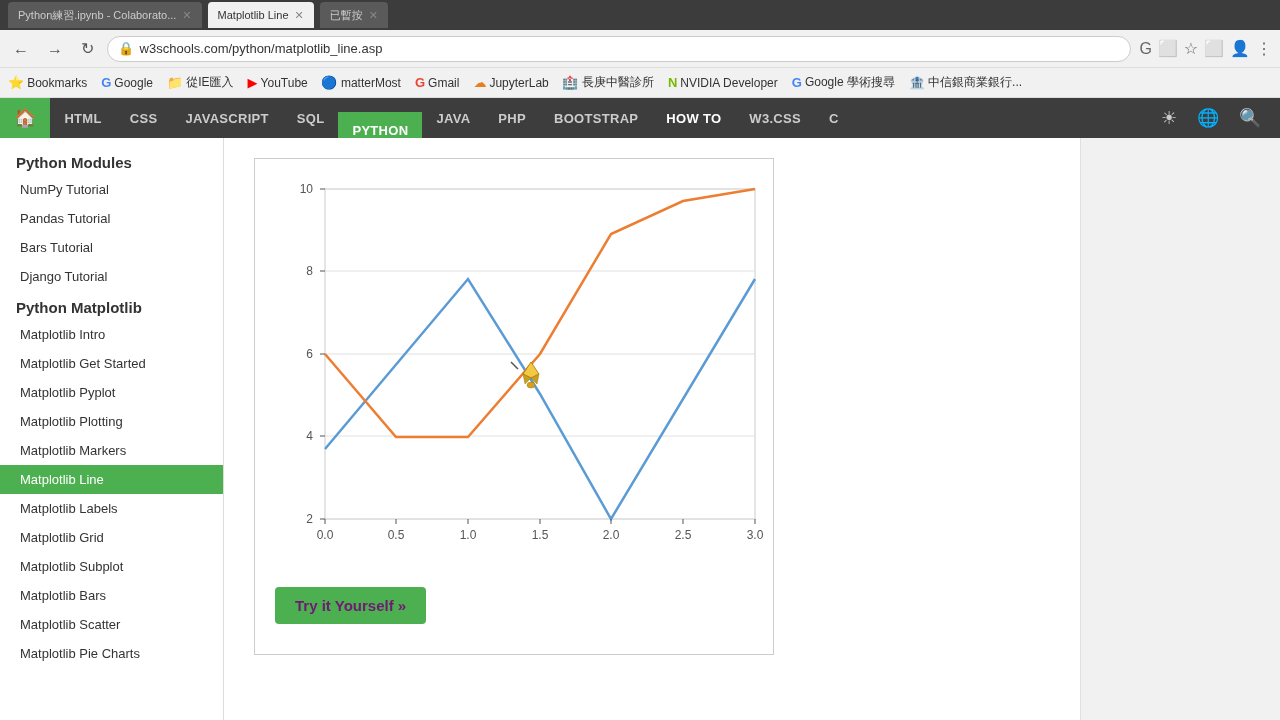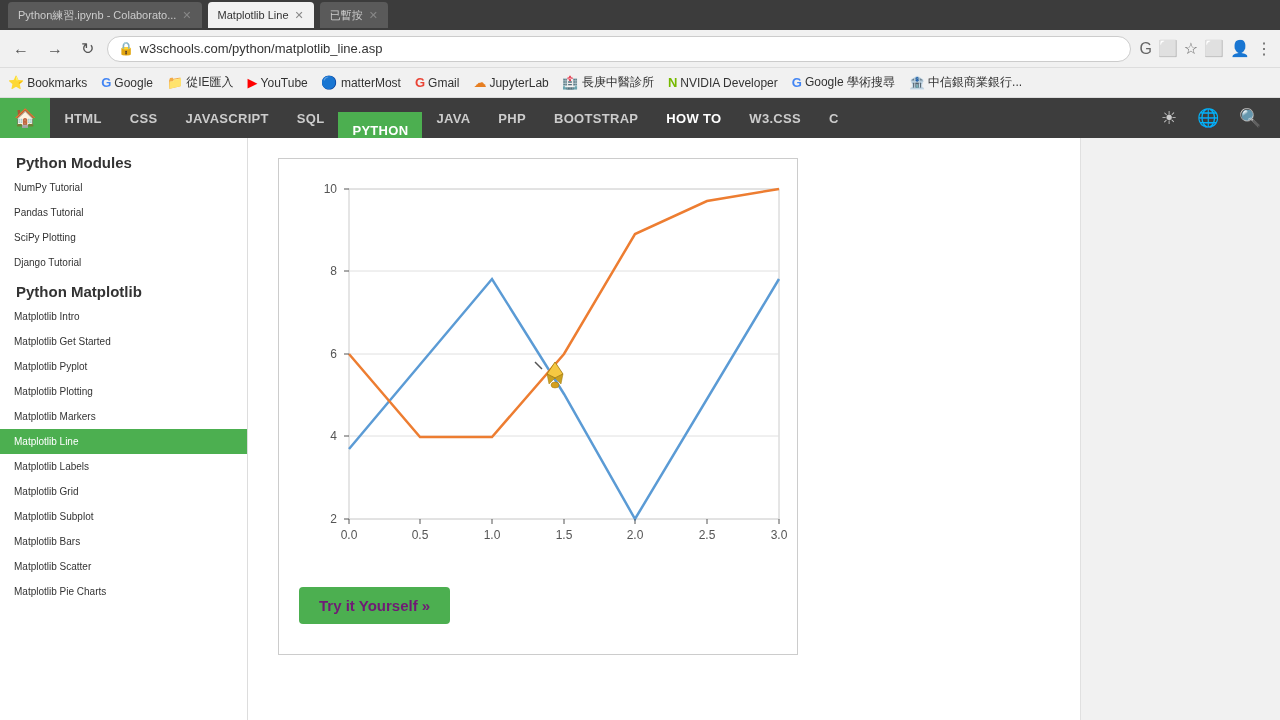--- a/index.html
+++ b/index.html
@@ -138,36 +138,36 @@
 
     
     .page-layout {
       display: flex;
       height: calc(720px - 30px - 38px - 30px - 40px);
       background: #f1f1f1;
     }
 
     
     .sidebar {
-      width: 248px;
+      width: 224px;
       background: #fff;
       overflow-y: auto;
       padding: 8px 0;
       border-right: 1px solid #ddd;
       flex-shrink: 0;
     }
     .sidebar-section {
       padding: 8px 16px 4px;
       font-size: 15px;
       font-weight: bold;
       color: #333;
     }
     .sidebar-item {
-      padding: 7px 14px;
-      font-size: 10px;
+      padding: 7px 20px;
+      font-size: 13px;
       color: #333;
       cursor: pointer;
       display: block;
     }
     .sidebar-item.active { background: #4caf50; color: white; }
 
     
     .main-content {
       flex: 1;
       padding: 20px 30px;
@@ -335,21 +335,21 @@
     <button class="nav-right-btn">🔍</button>
   </div>
 </div>
 
 <div class="page-layout">
 
   <div class="sidebar">
     <div class="sidebar-section">Python Modules</div>
     <div class="sidebar-item">NumPy Tutorial</div>
     <div class="sidebar-item">Pandas Tutorial</div>
-    <div class="sidebar-item">SciPy Plotting</div>
+    <div class="sidebar-item">Bars Tutorial</div>
     <div class="sidebar-item">Django Tutorial</div>
 
     <div class="sidebar-section">Python Matplotlib</div>
     <div class="sidebar-item">Matplotlib Intro</div>
     <div class="sidebar-item">Matplotlib Get Started</div>
     <div class="sidebar-item">Matplotlib Pyplot</div>
     <div class="sidebar-item">Matplotlib Plotting</div>
     <div class="sidebar-item">Matplotlib Markers</div>
     <div class="sidebar-item active">Matplotlib Line</div>
     <div class="sidebar-item">Matplotlib Labels</div>

